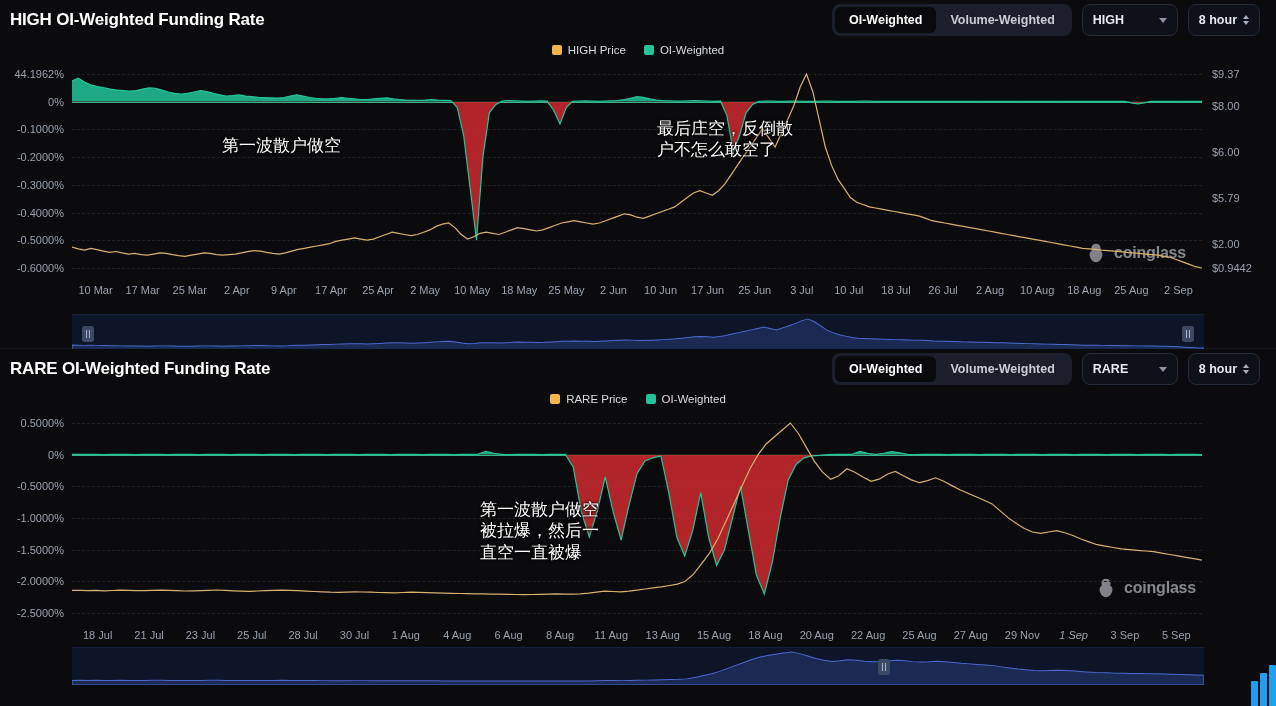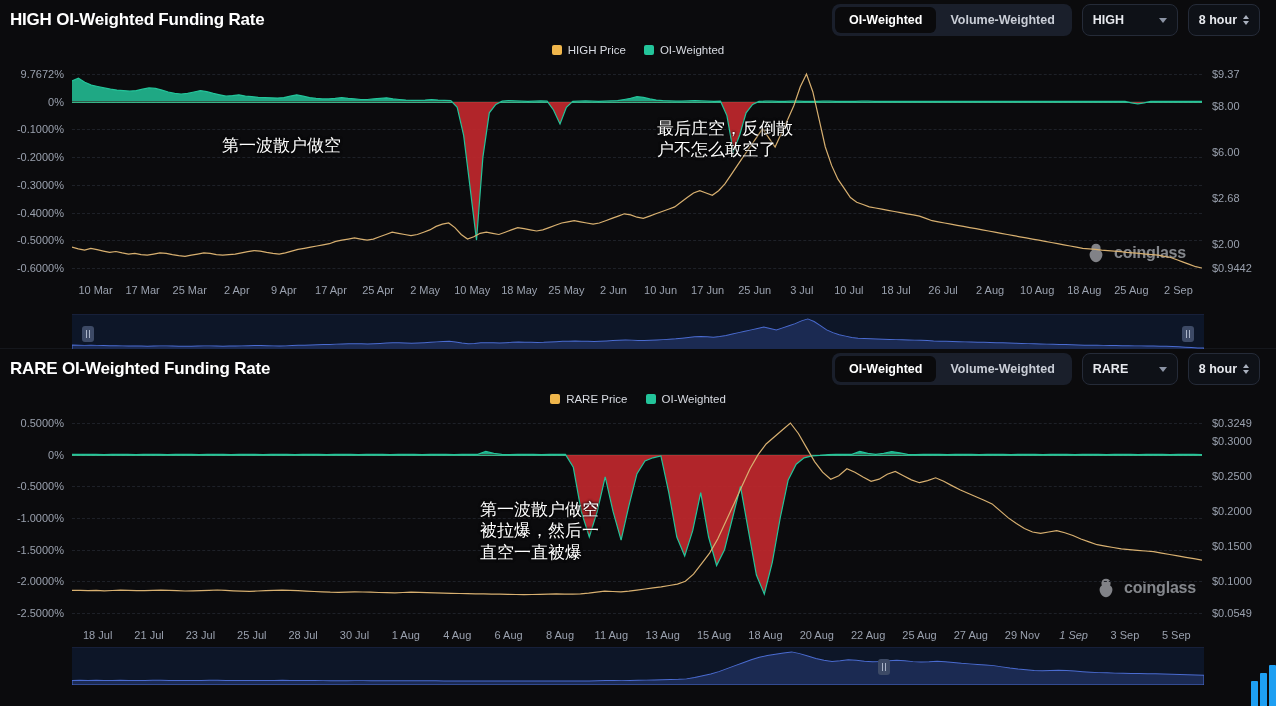--- a/index.html
+++ b/index.html
@@ -144,34 +144,34 @@
       <span class="legend-label">HIGH Price</span>
     </div>
     <div class="legend-item">
       <span class="legend-swatch" style="background:#23c49a"></span>
       <span class="legend-label">OI-Weighted</span>
     </div>
   </div>
 
   <div class="plot-wrap plot-a" id="plotA">
     <div class="axis-left" id="axA_l">
-        <div class="tick" style="top: 14px;">9.7672%</div>
+        <div class="tick" style="top: 14px;">44.1962%</div>
         <div class="tick" style="top: 41.7143px;">0%</div>
         <div class="tick" style="top: 69.4286px;">-0.1000%</div>
         <div class="tick" style="top: 97.1429px;">-0.2000%</div>
         <div class="tick" style="top: 124.857px;">-0.3000%</div>
         <div class="tick" style="top: 152.571px;">-0.4000%</div>
         <div class="tick" style="top: 180.286px;">-0.5000%</div>
         <div class="tick" style="top: 208px;">-0.6000%</div>
       </div>
     <div class="axis-right" id="axA_r">
         <div class="tick" style="top: 14px;">$9.37</div>
         <div class="tick" style="top: 45.5436px;">$8.00</div>
         <div class="tick" style="top: 91.5926px;">$6.00</div>
-        <div class="tick" style="top: 137.642px;">$2.68</div>
+        <div class="tick" style="top: 137.642px;">$5.79</div>
         <div class="tick" style="top: 183.691px;">$2.00</div>
         <div class="tick" style="top: 208px;">$0.9442</div>
       </div>
     <div class="watermark" style="right:90px; bottom:18px;">
       <svg width="22" height="22" viewBox="0 0 24 24">
         <path d="M12 2c3 0 5 2 5 4.5 0 1.2-.4 2-.4 2.6 0 .7.9 1 1.4 1.6.7.8 1 1.8 1 3 0 4.2-3.2 8.3-7 8.3S5 17.9 5 13.7c0-1.2.3-2.2 1-3 .5-.6 1.4-.9 1.4-1.6 0-.6-.4-1.4-.4-2.6C7 4 9 2 12 2z" fill="#c9ccd2"></path>
       </svg>
       <span class="wm-text">coinglass</span>
     </div>
   <div class="grid-line" style="top: 14px;"></div>
@@ -283,29 +283,20 @@
   <div class="plot-wrap plot-b" id="plotB">
     <div class="axis-left" id="axB_l">
         <div class="tick" style="top: 14px;">0.5000%</div>
         <div class="tick" style="top: 45.6667px;">0%</div>
         <div class="tick" style="top: 77.3333px;">-0.5000%</div>
         <div class="tick" style="top: 109px; margin-left: 27px;">-1.0000%</div>
         <div class="tick" style="top: 140.667px;">-1.5000%</div>
         <div class="tick" style="top: 172.333px;">-2.0000%</div>
         <div class="tick" style="top: 204px;">-2.5000%</div>
       </div>
-    <div class="axis-right" id="axB_r">
-        <div class="tick" style="top: 14px;">$0.3249</div>
-        <div class="tick" style="top: 31.5222px;">$0.3000</div>
-        <div class="tick" style="top: 66.7074px;">$0.2500</div>
-        <div class="tick" style="top: 101.893px;">$0.2000</div>
-        <div class="tick" style="top: 137.078px;">$0.1500</div>
-        <div class="tick" style="top: 172.263px;">$0.1000</div>
-        <div class="tick" style="top: 204px;">$0.0549</div>
-      </div>
     <div class="watermark" style="right:80px; bottom:28px;">
       <svg width="22" height="22" viewBox="0 0 24 24">
         <path d="M12 2c3 0 5 2 5 4.5 0 1.2-.4 2-.4 2.6 0 .7.9 1 1.4 1.6.7.8 1 1.8 1 3 0 4.2-3.2 8.3-7 8.3S5 17.9 5 13.7c0-1.2.3-2.2 1-3 .5-.6 1.4-.9 1.4-1.6 0-.6-.4-1.4-.4-2.6C7 4 9 2 12 2z" fill="#c9ccd2"></path>
       </svg>
       <span class="wm-text">coinglass</span>
     </div>
   <div class="grid-line" style="top: 14px;"></div>
       <div class="grid-line" style="top: 45.6667px;"></div>
       <div class="grid-line" style="top: 77.3333px;"></div>
       <div class="grid-line" style="top: 109px;"></div>

